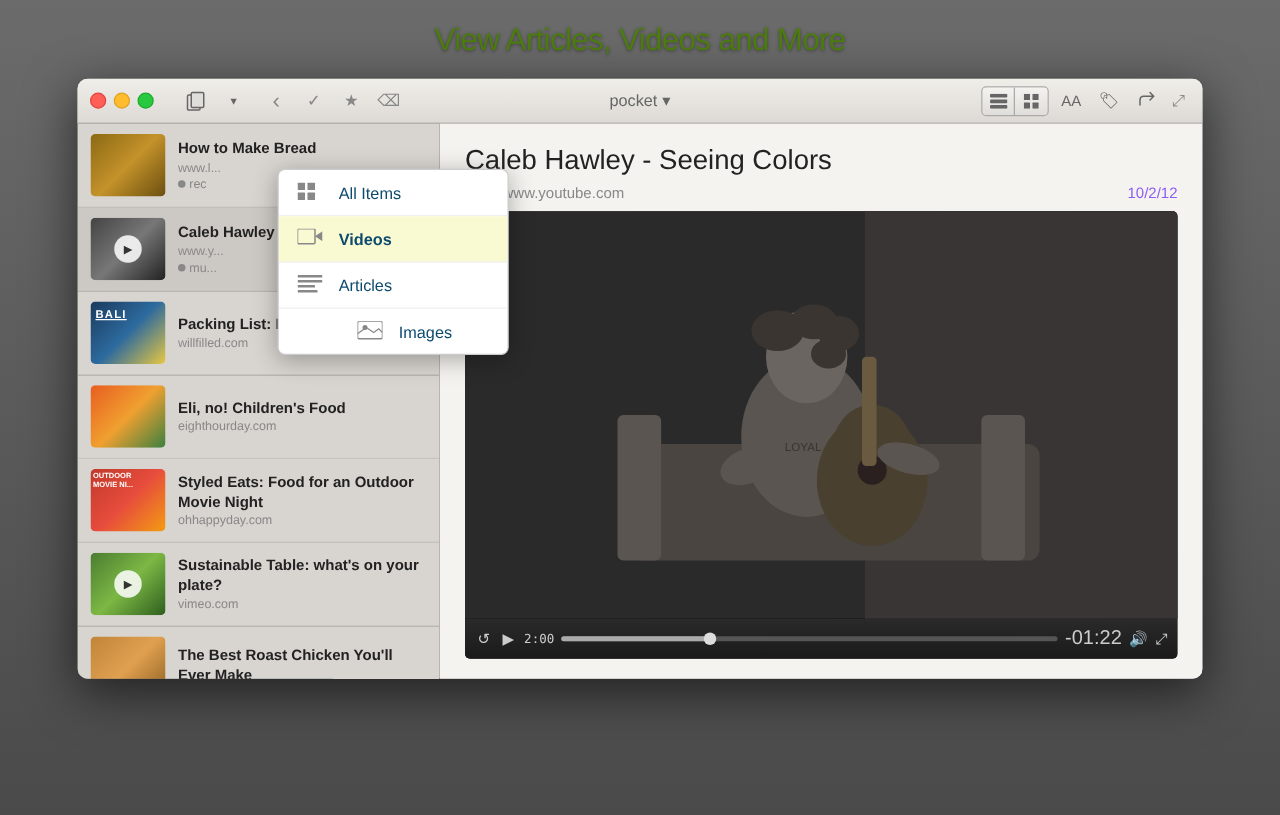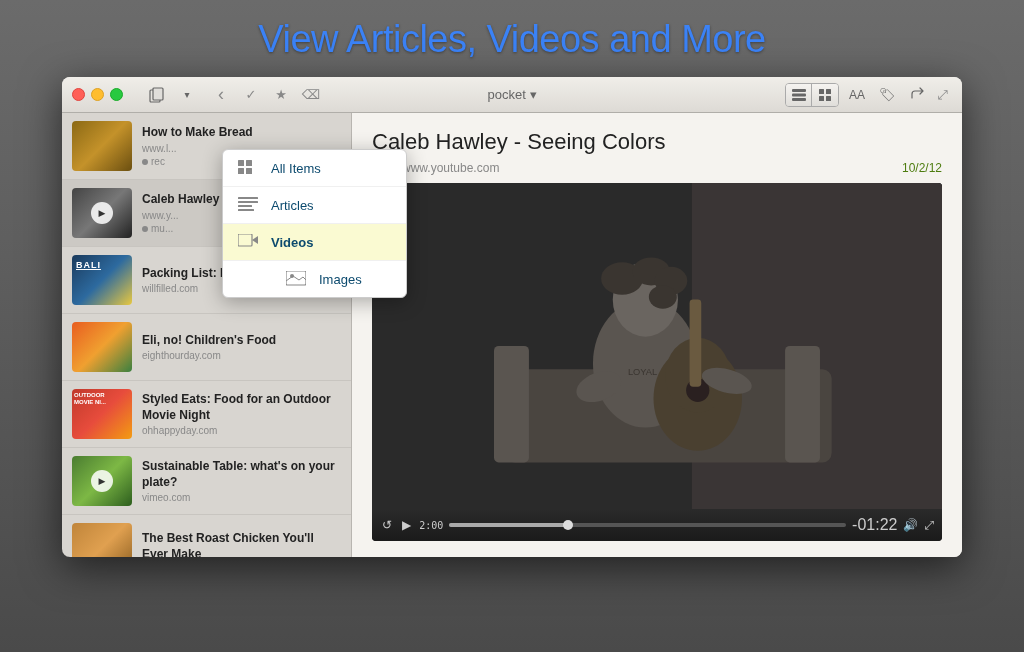--- a/index.html
+++ b/index.html
@@ -9,22 +9,22 @@
       height: 652px;
       background: linear-gradient(180deg, #6b6b6b 0%, #4a4a4a 100%);
       display: flex;
       flex-direction: column;
       align-items: center;
       font-family: 'Helvetica Neue', Helvetica, Arial, sans-serif;
       overflow: hidden;
     }
 
     .page-title {
-      color: #3b82f6;
-      font-size: 38px;
+      color: #4d7c0f;
+      font-size: 25px;
       font-weight: 300;
       letter-spacing: -0.5px;
       margin-top: 18px;
       margin-bottom: 16px;
       text-shadow: 0 1px 3px rgba(0,0,0,0.4);
     }
 
     .window {
       width: 900px;
       height: 480px;
@@ -349,21 +349,21 @@
     }
 
     .article-url {
       font-size: 12px;
       color: #888;
     }
 
     .article-date {
       margin-left: auto;
       font-size: 12px;
-      color: #4d7c0f;
+      color: #8b5cf6;
     }
 
     .video-player {
       flex: 1;
       background: #1a1a1a;
       border-radius: 4px;
       overflow: hidden;
       position: relative;
       display: flex;
       flex-direction: column;
@@ -663,42 +663,42 @@
             <svg width="20" height="16" viewBox="0 0 20 16">
               <rect x="0" y="0" width="6" height="6" rx="0.5" fill="#888"></rect>
               <rect x="8" y="0" width="6" height="6" rx="0.5" fill="#888"></rect>
               <rect x="0" y="8" width="6" height="6" rx="0.5" fill="#888"></rect>
               <rect x="8" y="8" width="6" height="6" rx="0.5" fill="#888"></rect>
             </svg>
           </div>
           <span>All Items</span>
         </div>
 
+        <div class="dropdown-item active">
+          <div class="dropdown-icon">
+            <svg width="20" height="16" viewBox="0 0 20 16">
+              <rect x="0" y="0" width="14" height="12" rx="1" stroke="#888" stroke-width="1.2" fill="none"></rect>
+              <polygon points="14,6 20,2 20,10" fill="#888"></polygon>
+            </svg>
+          </div>
+          <span style="font-weight:600;">Videos</span>
+        </div>
+
         <div class="dropdown-item">
           <div class="dropdown-icon">
             <svg width="20" height="16" viewBox="0 0 20 16">
               <rect x="0" y="0" width="20" height="2" rx="0.5" fill="#888"></rect>
               <rect x="0" y="4" width="20" height="2" rx="0.5" fill="#888"></rect>
               <rect x="0" y="8" width="14" height="2" rx="0.5" fill="#888"></rect>
               <rect x="0" y="12" width="16" height="2" rx="0.5" fill="#888"></rect>
             </svg>
           </div>
           <span>Articles</span>
         </div>
 
-        <div class="dropdown-item active">
-          <div class="dropdown-icon">
-            <svg width="20" height="16" viewBox="0 0 20 16">
-              <rect x="0" y="0" width="14" height="12" rx="1" stroke="#888" stroke-width="1.2" fill="none"></rect>
-              <polygon points="14,6 20,2 20,10" fill="#888"></polygon>
-            </svg>
-          </div>
-          <span style="font-weight:600;">Videos</span>
-        </div>
-
         <div class="dropdown-item">
           <div class="dropdown-icon">
             <svg width="20" height="16" viewBox="0 0 20 16">
               <rect x="0" y="0" width="20" height="14" rx="1.5" stroke="#888" stroke-width="1.2" fill="none"></rect>
               <circle cx="6" cy="5" r="2" fill="#888"></circle>
               <path d="M0 10 L7 5 L13 9 L17 6 L20 9" stroke="#888" stroke-width="1" fill="none"></path>
             </svg>
           </div>
           <span>Images</span>
         </div>

